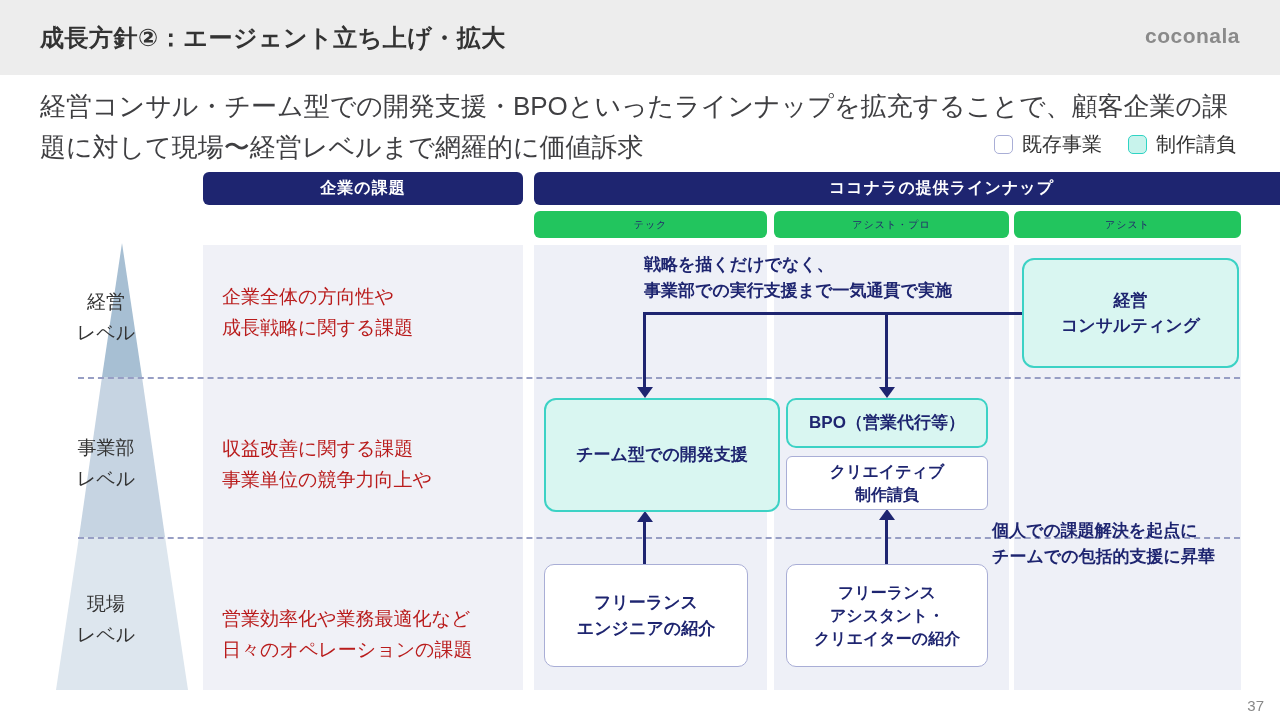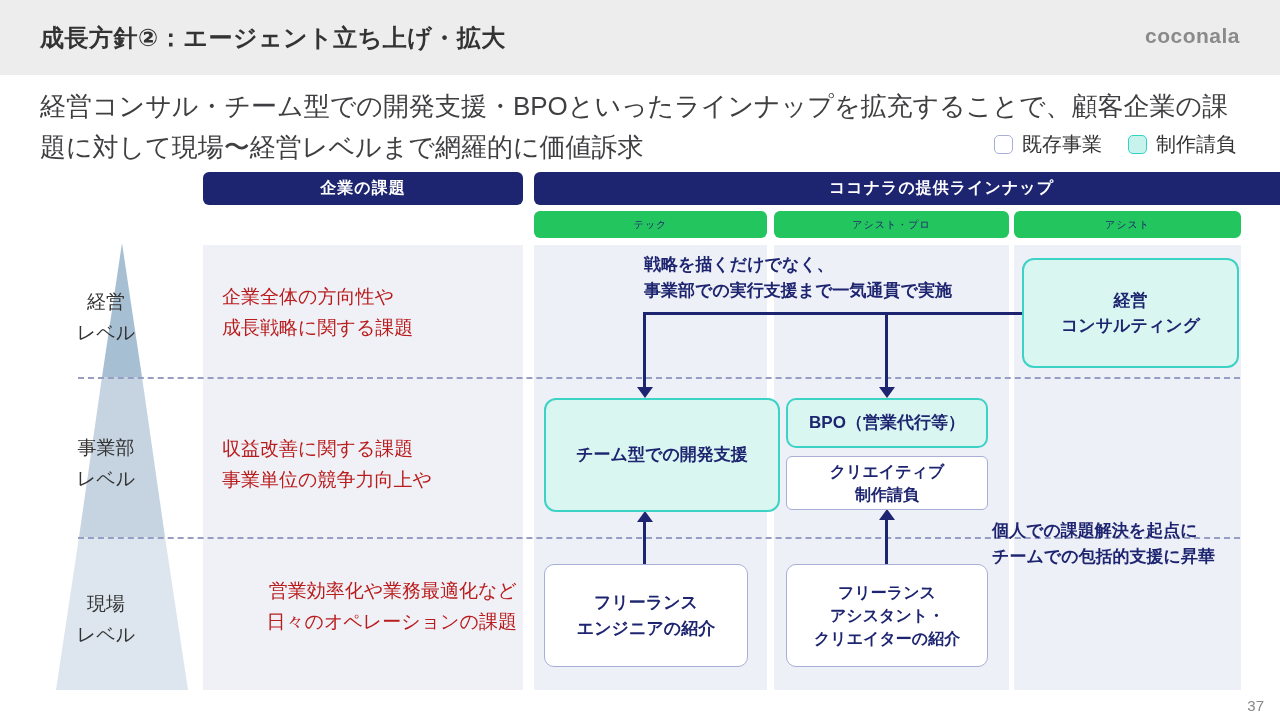--- a/index.html
+++ b/index.html
@@ -110,21 +110,21 @@
 </div>
 
 <div class="abs issue-text" style="top:282px;">
   <div>企業全体の方向性や</div>
   <div>成長戦略に関する課題</div>
 </div>
 <div class="abs issue-text" style="top:434px;">
   <div>収益改善に関する課題</div>
   <div>事業単位の競争力向上や</div>
 </div>
-<div class="abs issue-text" style="top:576px;text-align:right;">
+<div class="abs issue-text" style="top:604px;">
   <div>営業効率化や業務最適化など</div>
   <div>日々のオペレーションの課題</div>
 </div>
 
 <div class="abs note" style="left:644px;top:252px;">
   <div>戦略を描くだけでなく、</div>
   <div>事業部での実行支援まで一気通貫で実施</div>
 </div>
 
 <div class="abs navy-line" style="left:643px;top:312px;width:381px;height:3px;"></div>

